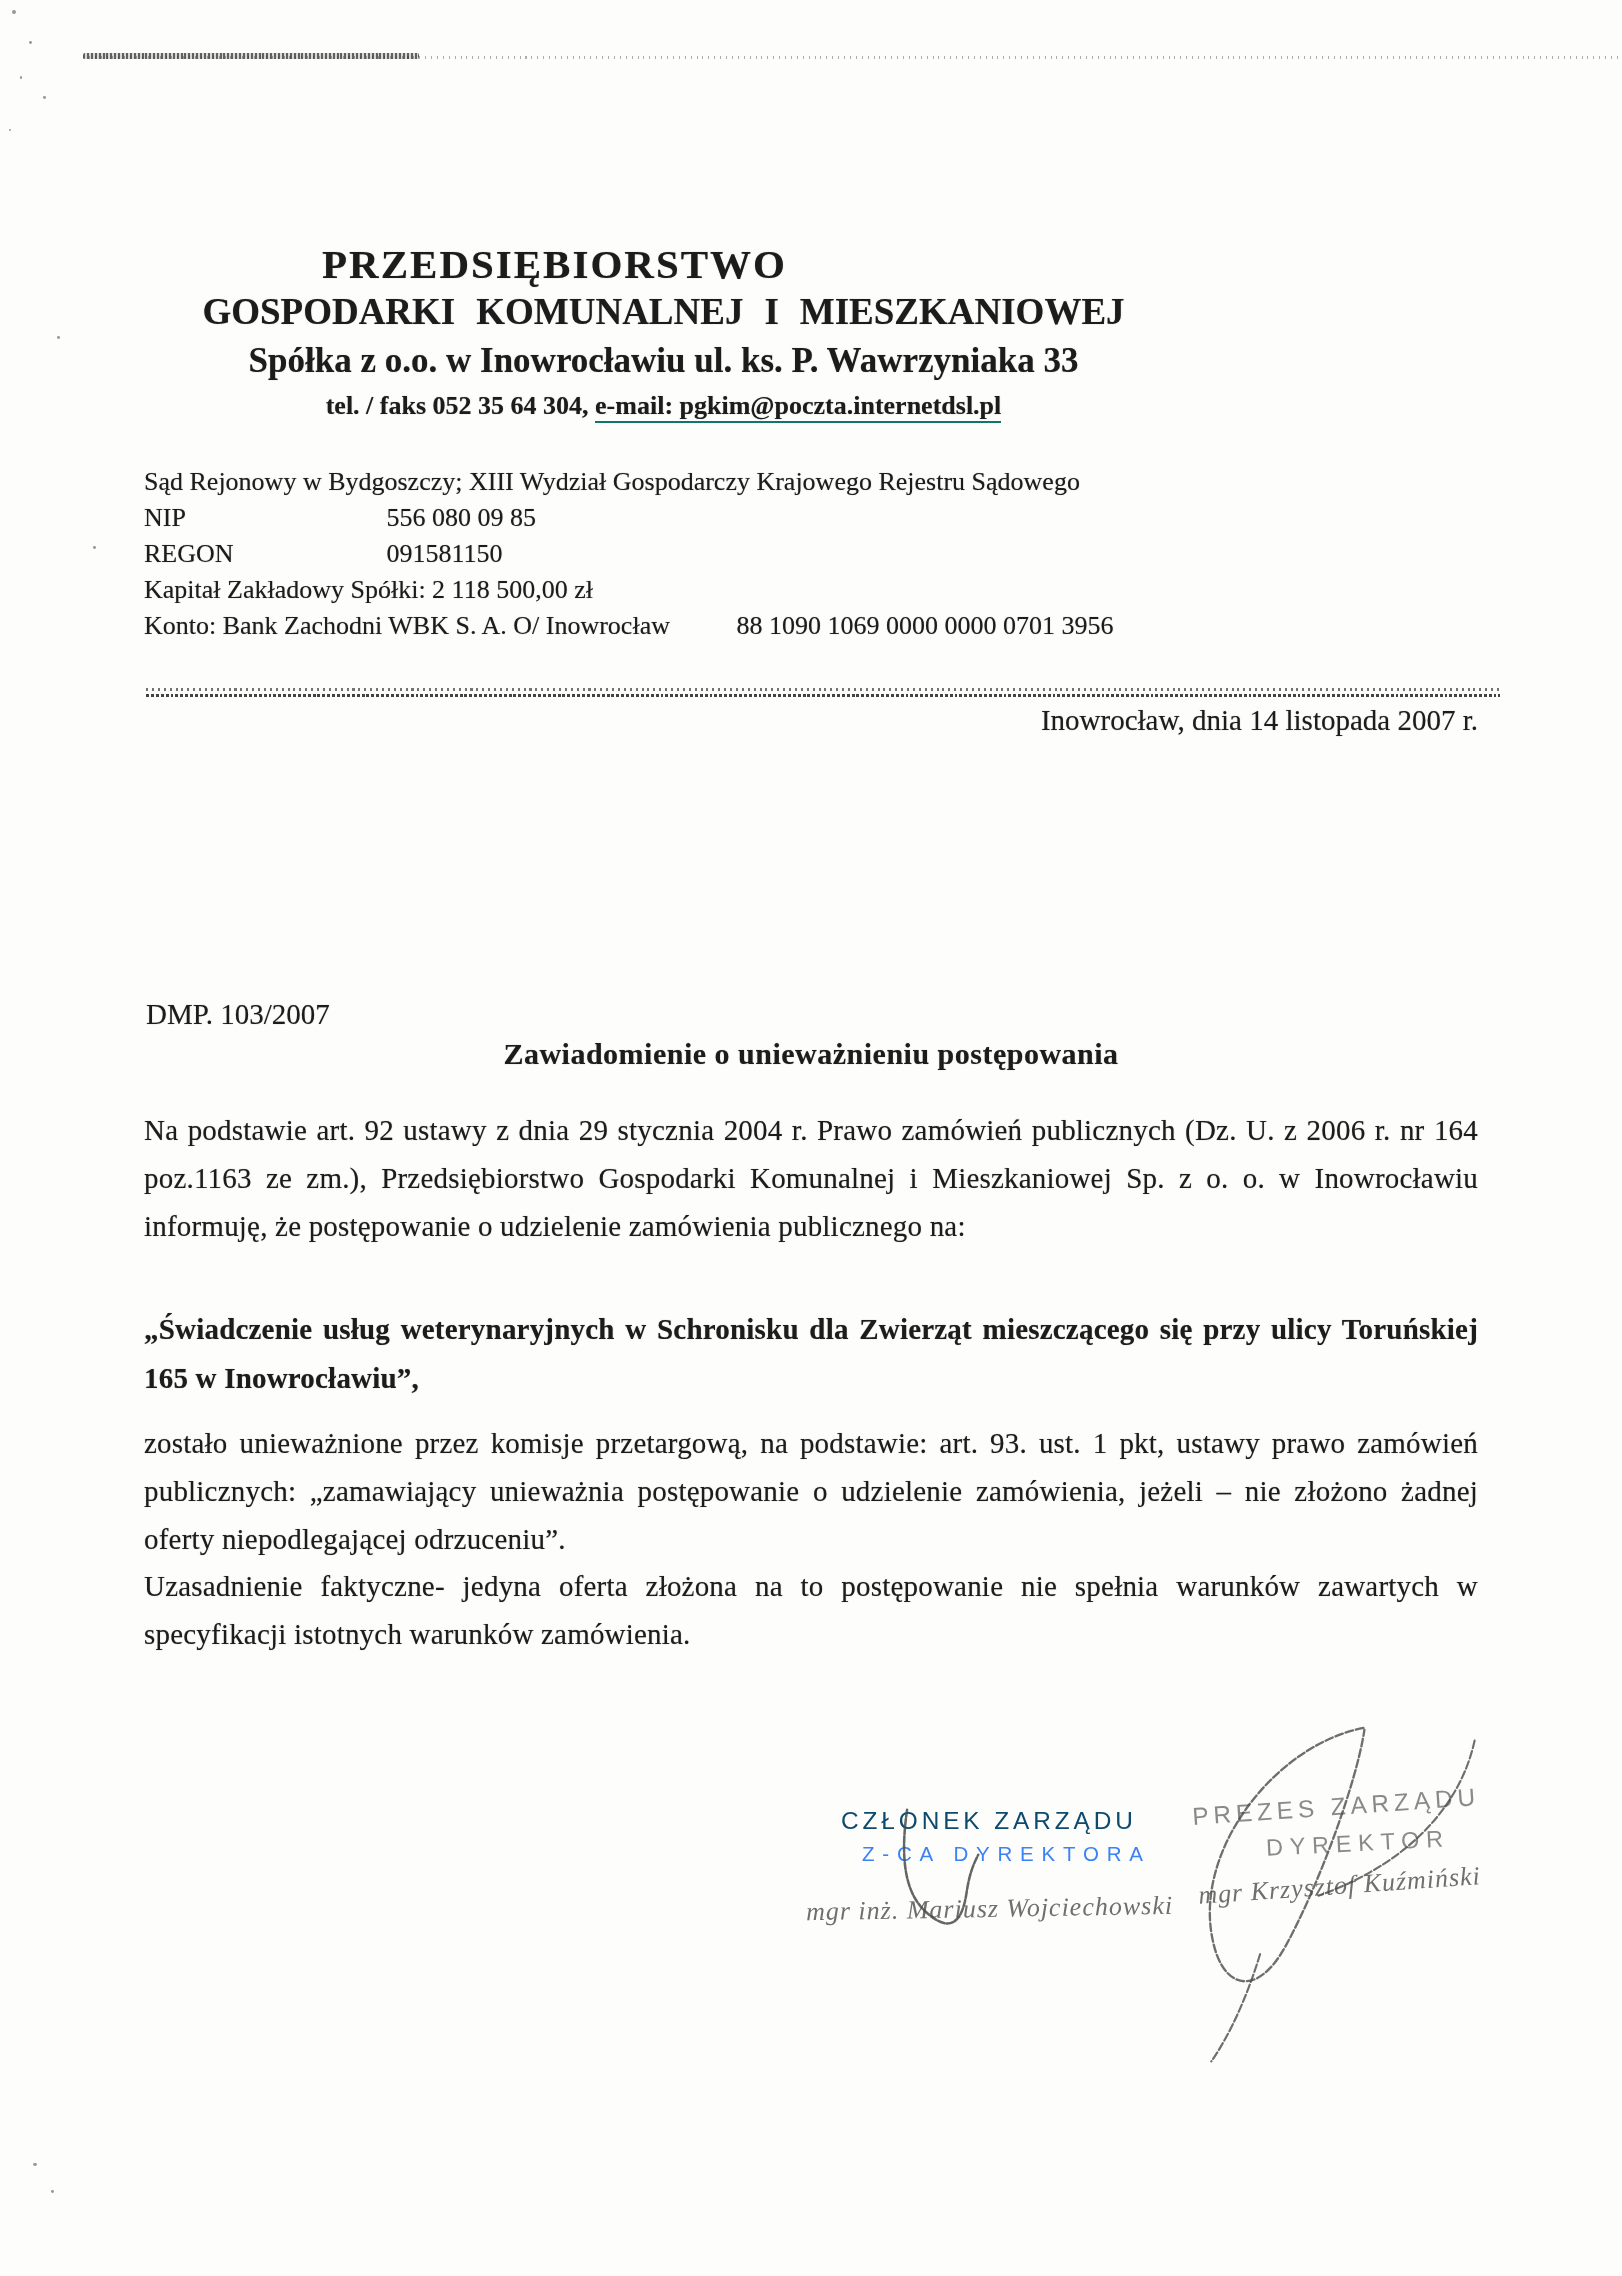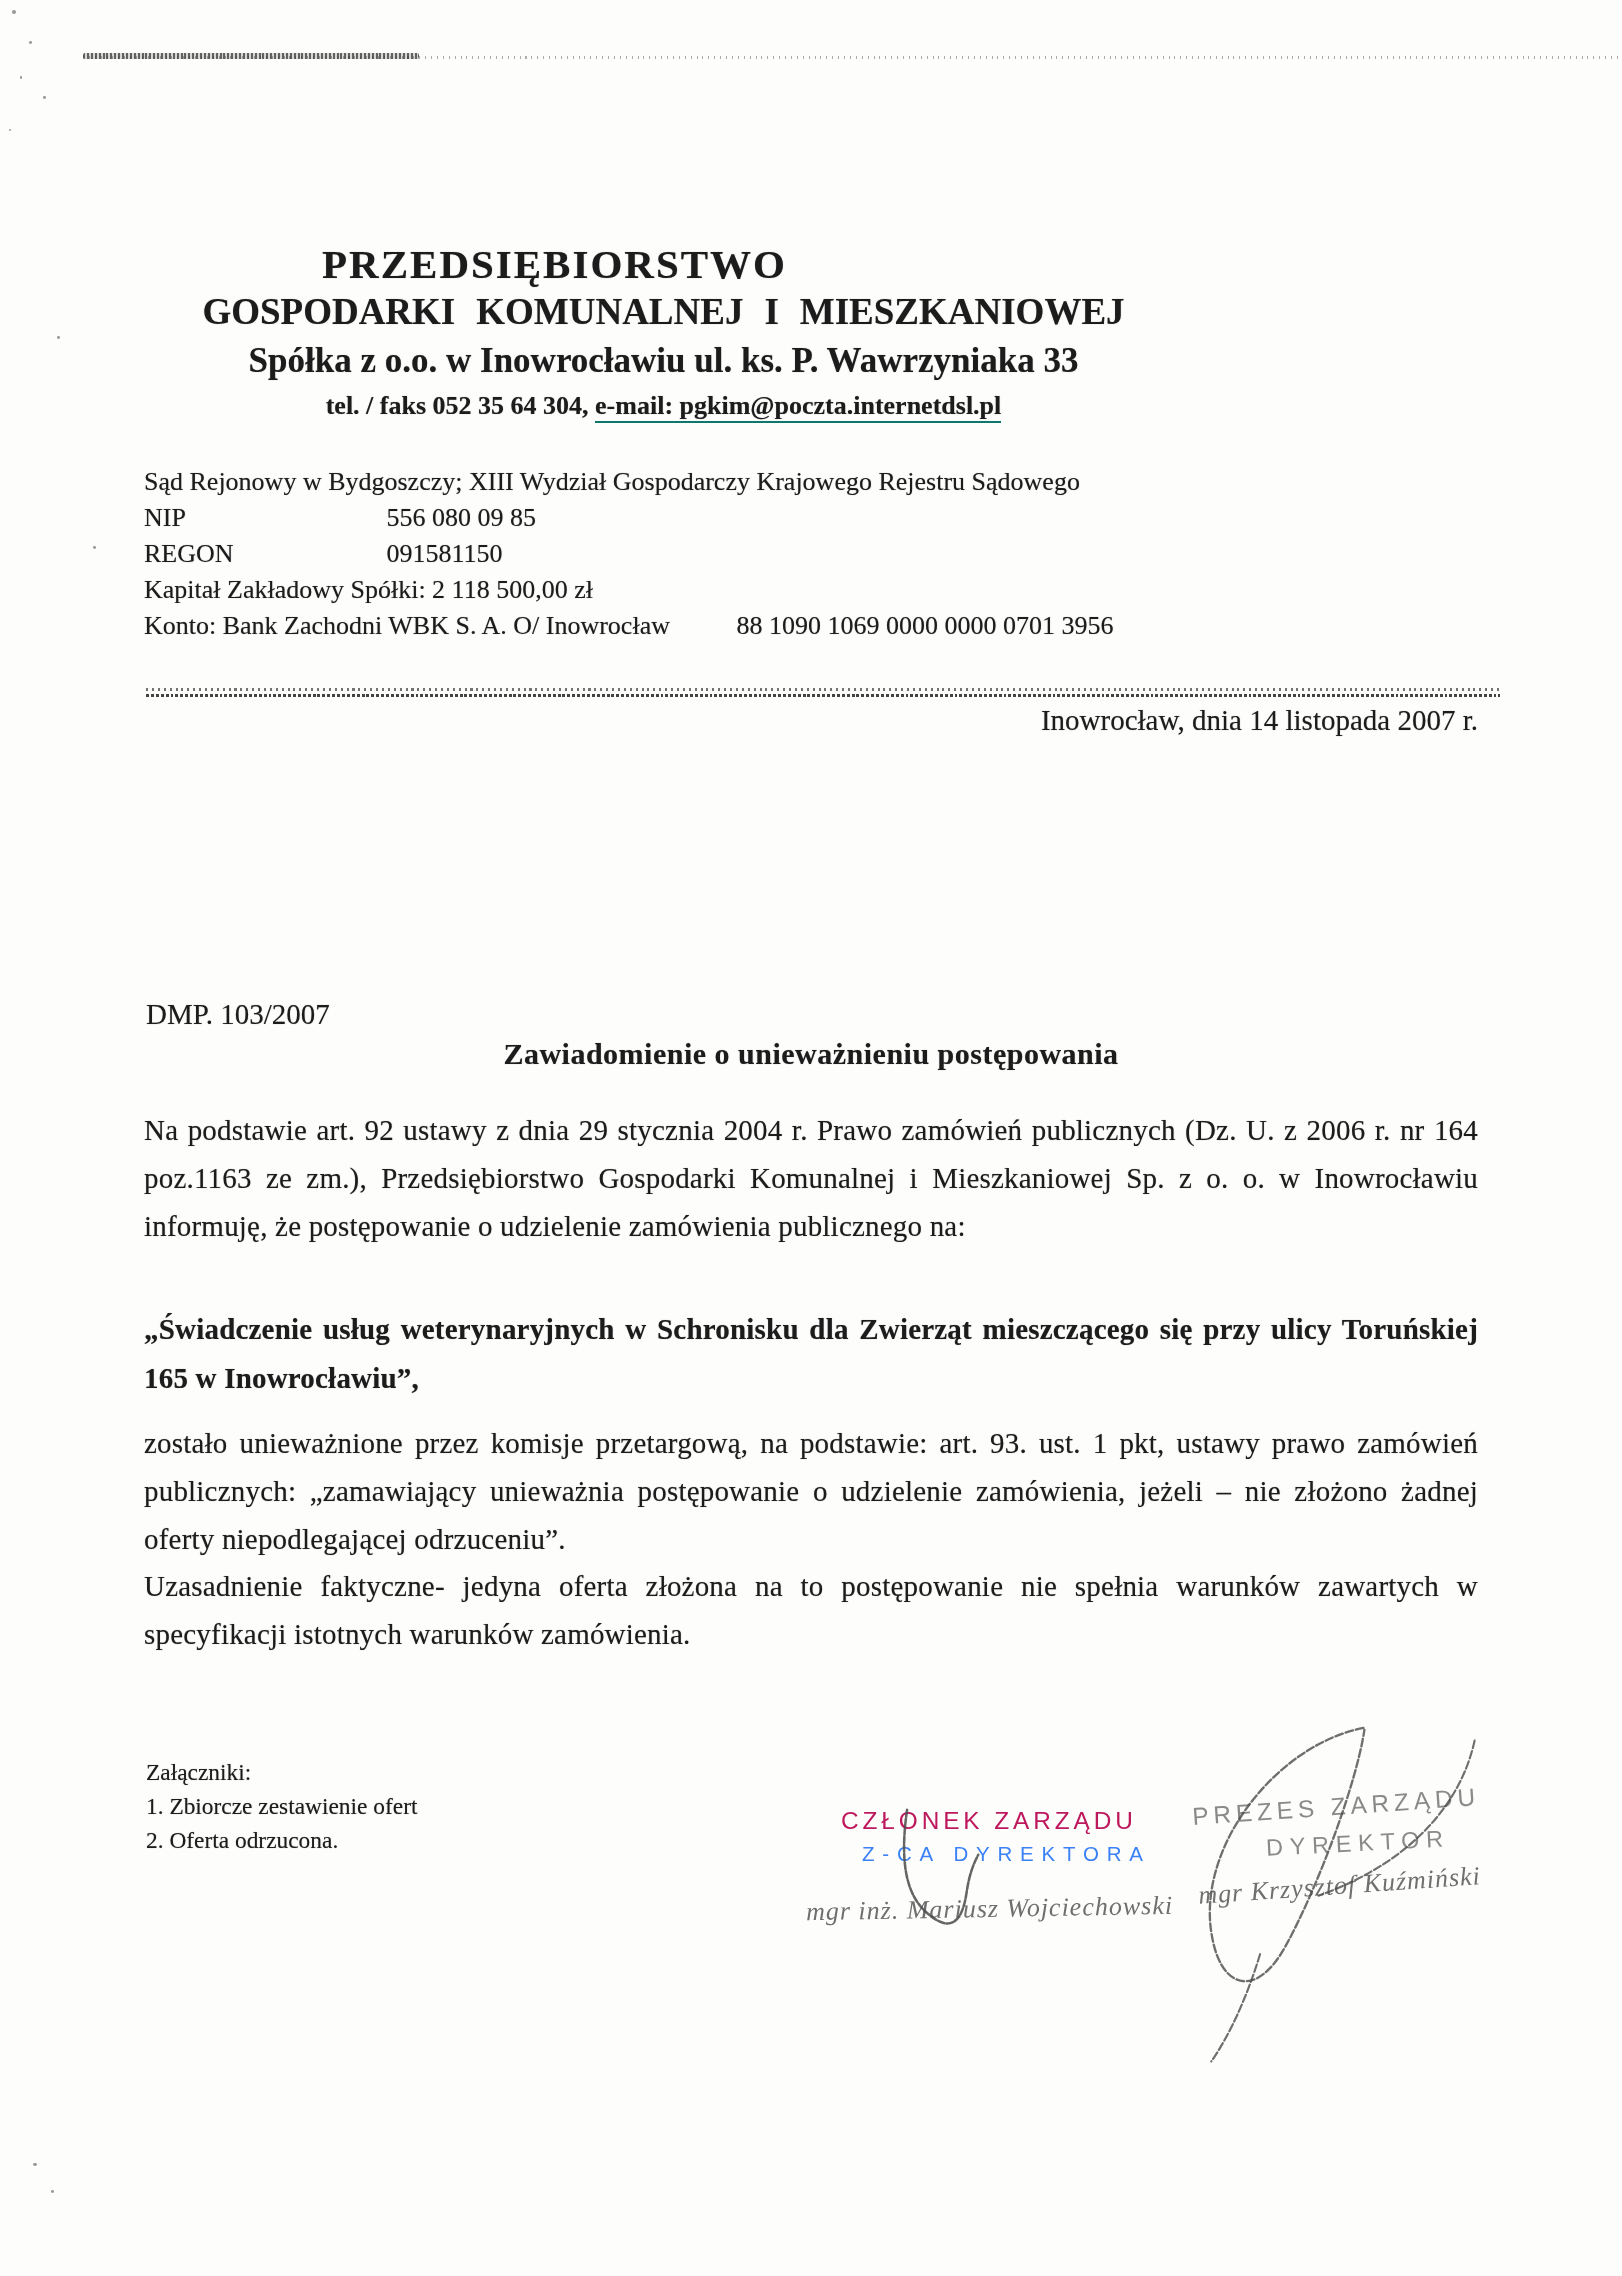--- a/index.html
+++ b/index.html
@@ -66,21 +66,21 @@
   .p1{top:1106px;}
   .subject{top:1305px;font-weight:bold;line-height:49px;}
   .p2{top:1419px;}
   .p3{top:1562px;}
 
   
   .attachments{position:absolute;left:146px;top:1755px;font-size:23.4px;line-height:34px;}
 
   
   .stamp{font-family:"Liberation Sans", sans-serif;position:absolute;white-space:nowrap;}
-  .sig-left-role1{left:841px;top:1807px;font-size:24.4px;letter-spacing:3.9px;color:#be185d;}
+  .sig-left-role1{left:841px;top:1807px;font-size:24.4px;letter-spacing:3.9px;color:#0c4a6e;}
   .sig-left-role2{left:862px;top:1842px;font-size:20.5px;letter-spacing:7.8px;color:#3b82f6;}
   .sig-left-name{position:absolute;left:806px;top:1894px;font-size:26px;font-style:italic;
                  color:#6f6f6f;white-space:nowrap;letter-spacing:1px;transform:rotate(-1deg);}
   .sig-right-role1{left:1192px;top:1793px;font-size:24.4px;letter-spacing:4.9px;color:#8a8a8a;transform:rotate(-4deg);}
   .sig-right-role2{left:1266px;top:1830px;font-size:23.4px;letter-spacing:6.8px;color:#8a8a8a;transform:rotate(-3deg);}
   .sig-right-name{position:absolute;left:1198px;top:1871px;font-size:26px;font-style:italic;
                   color:#6f6f6f;white-space:nowrap;letter-spacing:1px;transform:rotate(-4deg);}
   .sig-svg{position:absolute;left:0;top:0;pointer-events:none;}
 </style>
 </head>
@@ -135,25 +135,20 @@
 
   <div class="reference doc-text">DMP. 103/2007</div>
 
   <div class="doc-title doc-text">Zawiadomienie o unieważnieniu postępowania</div>
 
   <div class="para p1 doc-text">Na podstawie art. 92 ustawy z dnia 29 stycznia 2004 r. Prawo zamówień publicznych (Dz. U. z 2006 r. nr 164 poz.1163 ze zm.), Przedsiębiorstwo Gospodarki Komunalnej i Mieszkaniowej Sp. z o. o. w Inowrocławiu informuję, że postępowanie o udzielenie zamówienia publicznego na:</div>
   <div class="para subject doc-text">„Świadczenie usług weterynaryjnych w Schronisku dla Zwierząt mieszczącego się przy ulicy Toruńskiej 165 w Inowrocławiu”,</div>
   <div class="para p2 doc-text">zostało unieważnione przez komisje przetargową, na podstawie: art. 93. ust. 1 pkt, ustawy prawo zamówień publicznych: „zamawiający unieważnia postępowanie o udzielenie zamówienia, jeżeli – nie złożono żadnej oferty niepodlegającej odrzuceniu”.</div>
   <div class="para p3 doc-text">Uzasadnienie faktyczne- jedyna oferta złożona na to postępowanie nie spełnia warunków zawartych w specyfikacji istotnych warunków zamówienia.</div>
 
-  <div class="attachments doc-text">
-    <div>Załączniki:</div>
-    <div>1. Zbiorcze zestawienie ofert</div>
-    <div>2. Oferta odrzucona.</div>
-  </div>
 
   <div class="stamp sig-left-role1">CZŁONEK ZARZĄDU</div>
   <div class="stamp sig-left-role2">Z-CA DYREKTORA</div>
   <div class="sig-left-name">mgr inż. Mariusz Wojciechowski</div>
 
   <div class="stamp sig-right-role1">PREZES ZARZĄDU</div>
   <div class="stamp sig-right-role2">DYREKTOR</div>
   <div class="sig-right-name">mgr Krzysztof Kuźmiński</div>
 
   <svg class="sig-svg" width="1623" height="2276" viewBox="0 0 1664 2334">

